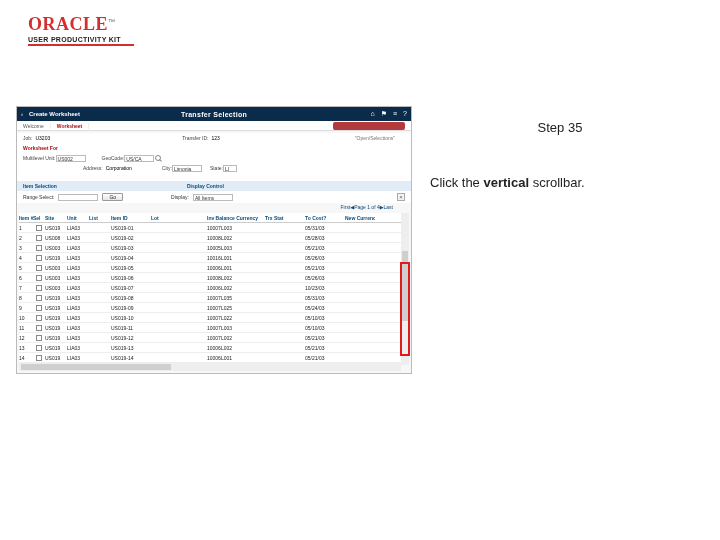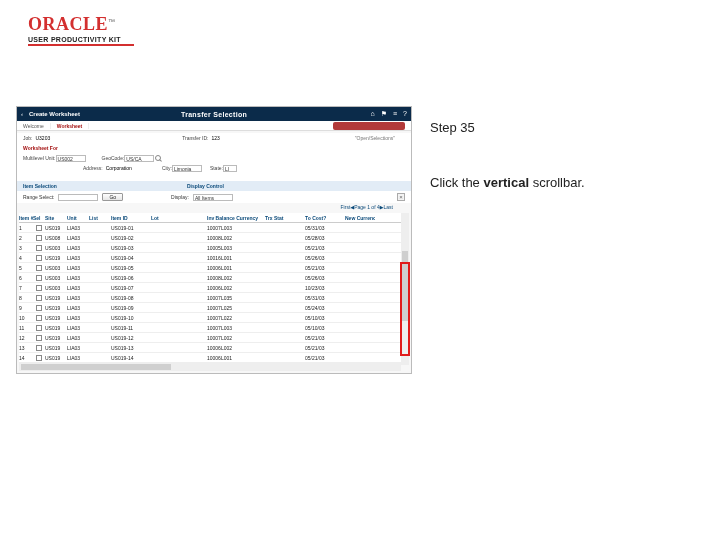--- a/index.html
+++ b/index.html
@@ -10,21 +10,21 @@
   .hdr { position: absolute; top: 14px; left: 28px; right: 28px; height: 40px; }
   .logo { position: absolute; left: 0; top: 0; }
   .logo-oracle { font-family: Georgia, "Times New Roman", serif; font-weight: 700; color: #d32f2f; font-size: 18px; letter-spacing: 0.5px; }
   .logo-tm { font-size: 7px; vertical-align: super; color: #666; }
   .logo-upk { font-size: 7px; font-weight: 700; color: #222; letter-spacing: 0.3px; margin-top: 1px; }
   .logo-rule { position: absolute; left: 0; top: 30px; width: 106px; height: 2px; background: #d32f2f; }
   .doc-title { position: absolute; right: 0; top: 8px; font-size: 13px; color: #222; }
 
   
   .instr { position: absolute; left: 430px; top: 120px; width: 260px; }
-  .step-title { font-size: 13px; color: #222; margin-bottom: 24px; }
+  .step-title { font-size: 13px; color: #222; margin-bottom: 24px; text-align: center; }
   .step-text { font-size: 13px; color: #222; margin-top: 40px; }
   .step-text b { font-weight: 700; }
 
   
   .shot { position: absolute; left: 16px; top: 106px; width: 396px; height: 268px; border: 1px solid #bbb; background: #f7f7f7; overflow: hidden; }
 
   
   .topbar { position: absolute; left: 0; top: 0; right: 0; height: 14px; background: #0b2b4a; color: #fff; display: flex; align-items: center; font-size: 6px; }
   .topbar .back { width: 10px; text-align: center; color: #fff; }
   .topbar .bread { padding-left: 2px; font-weight: 700; }

